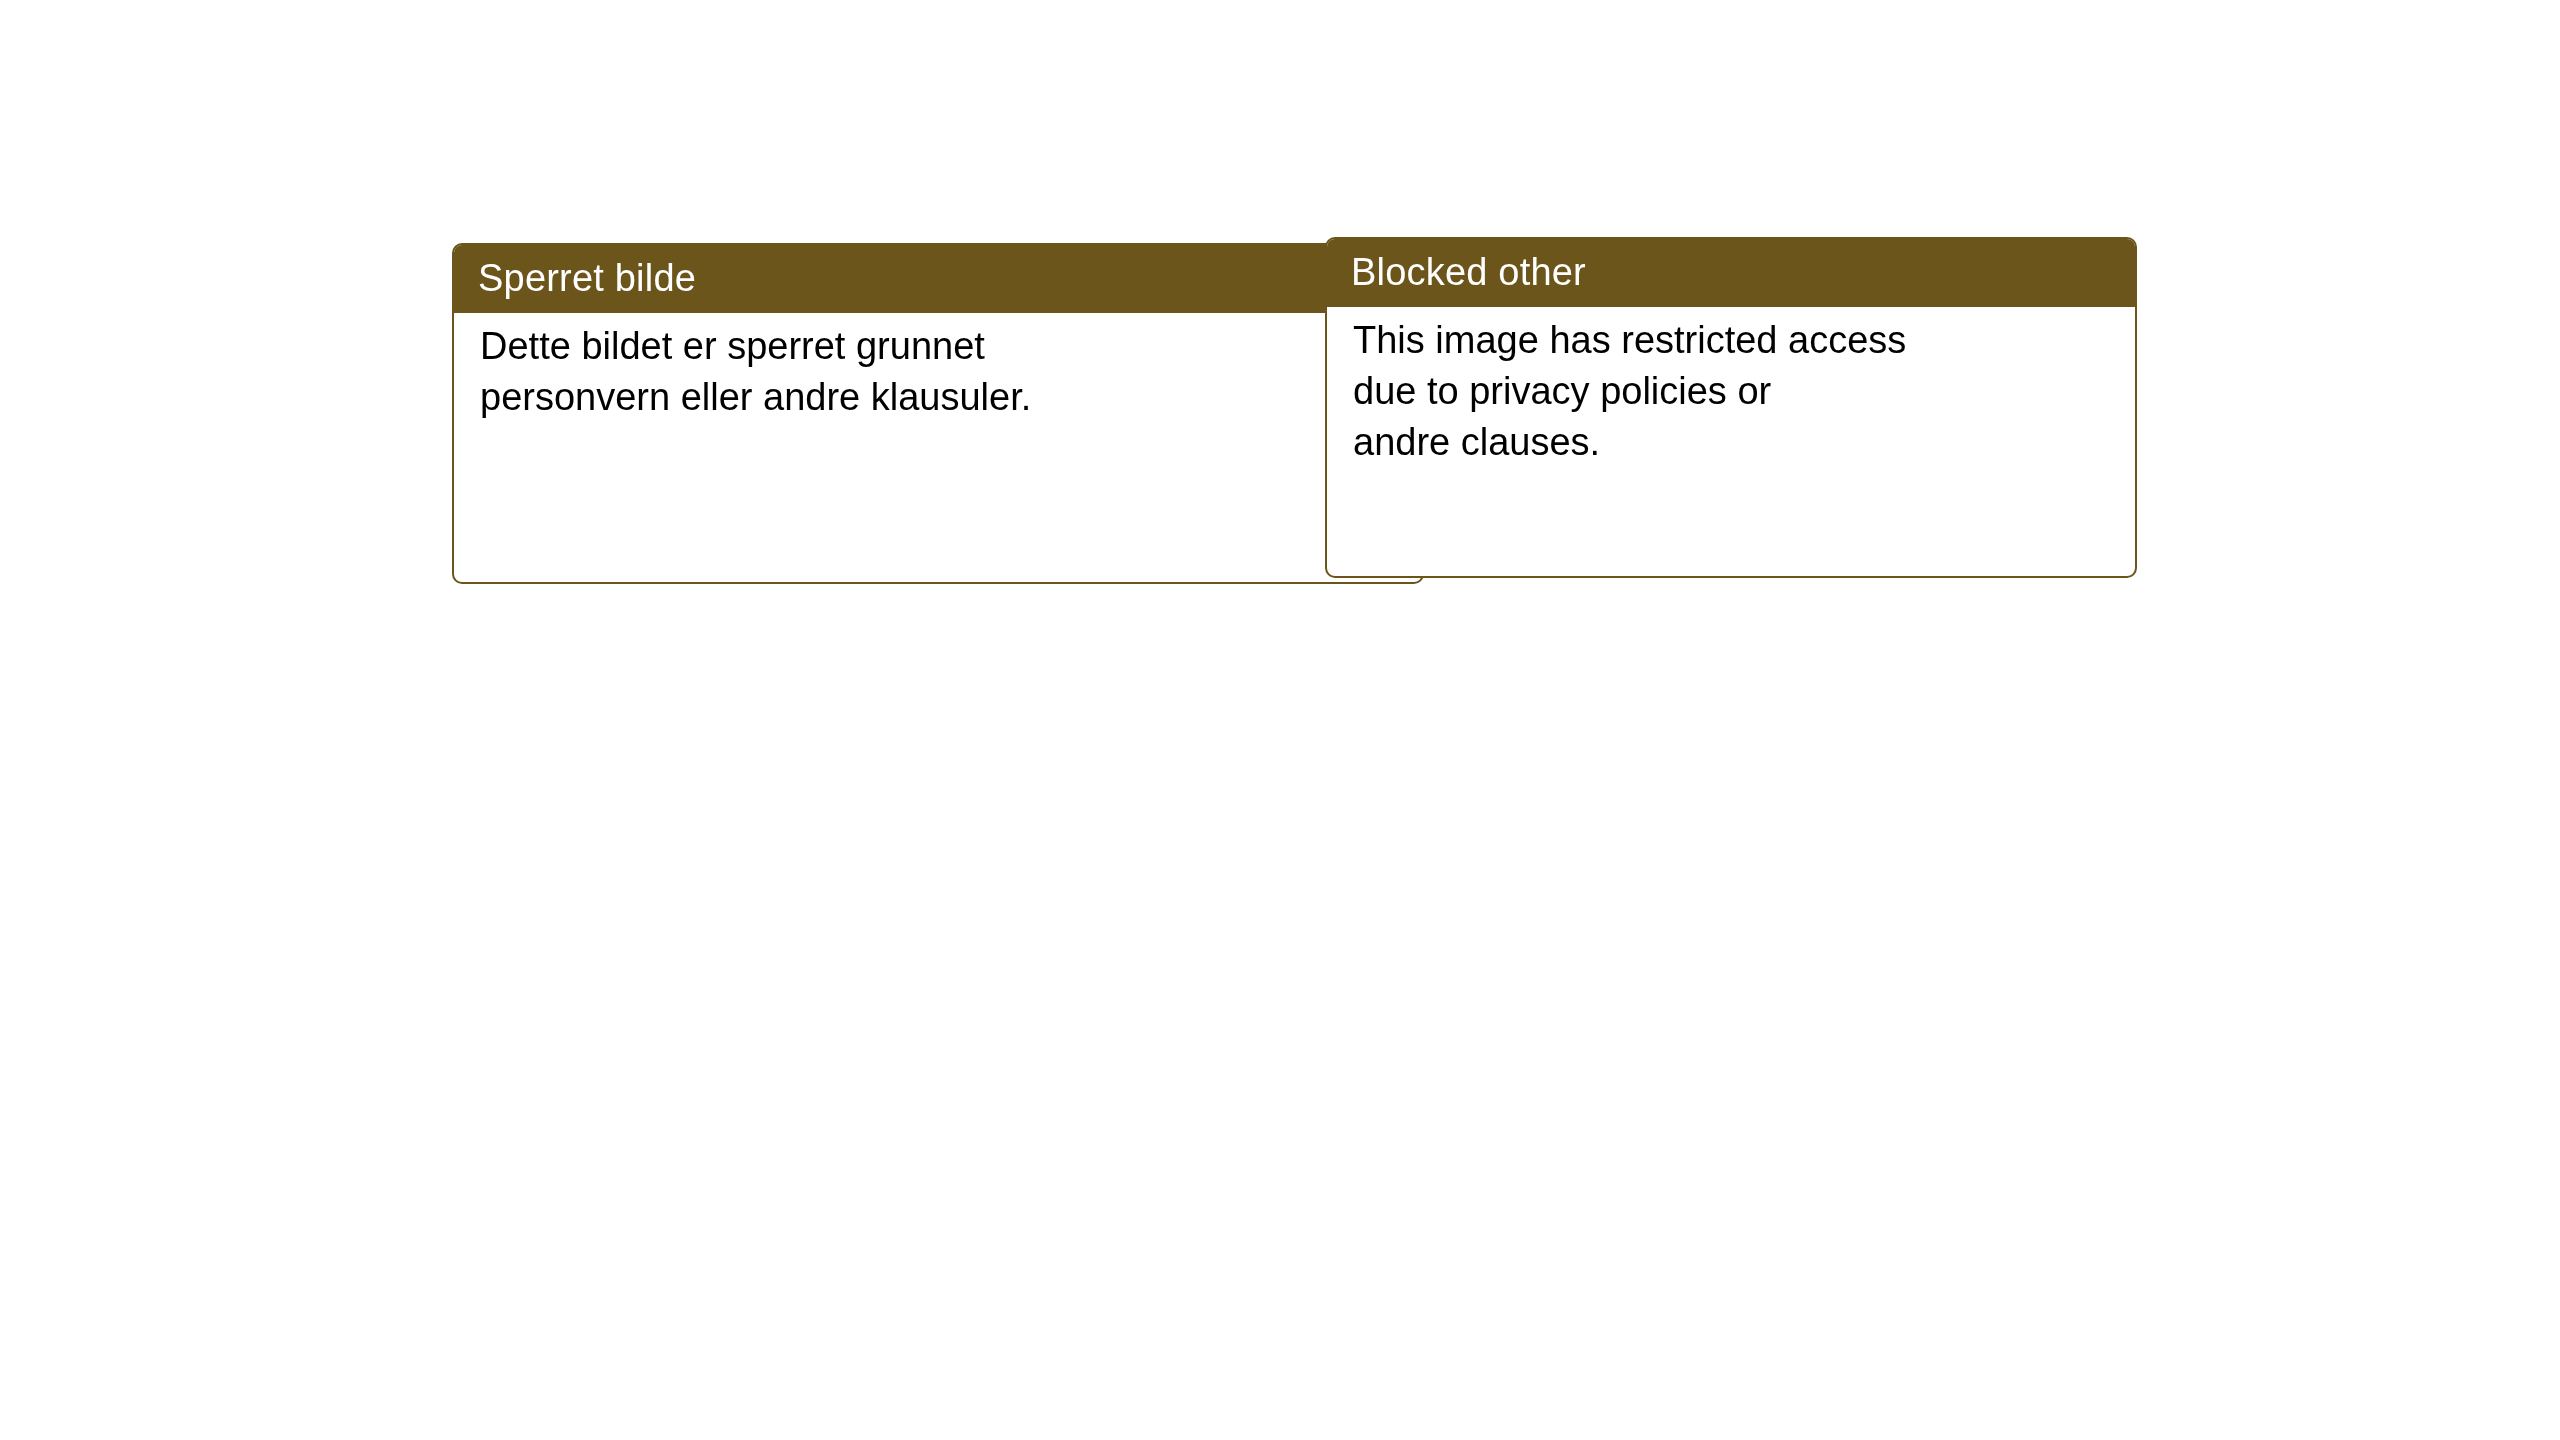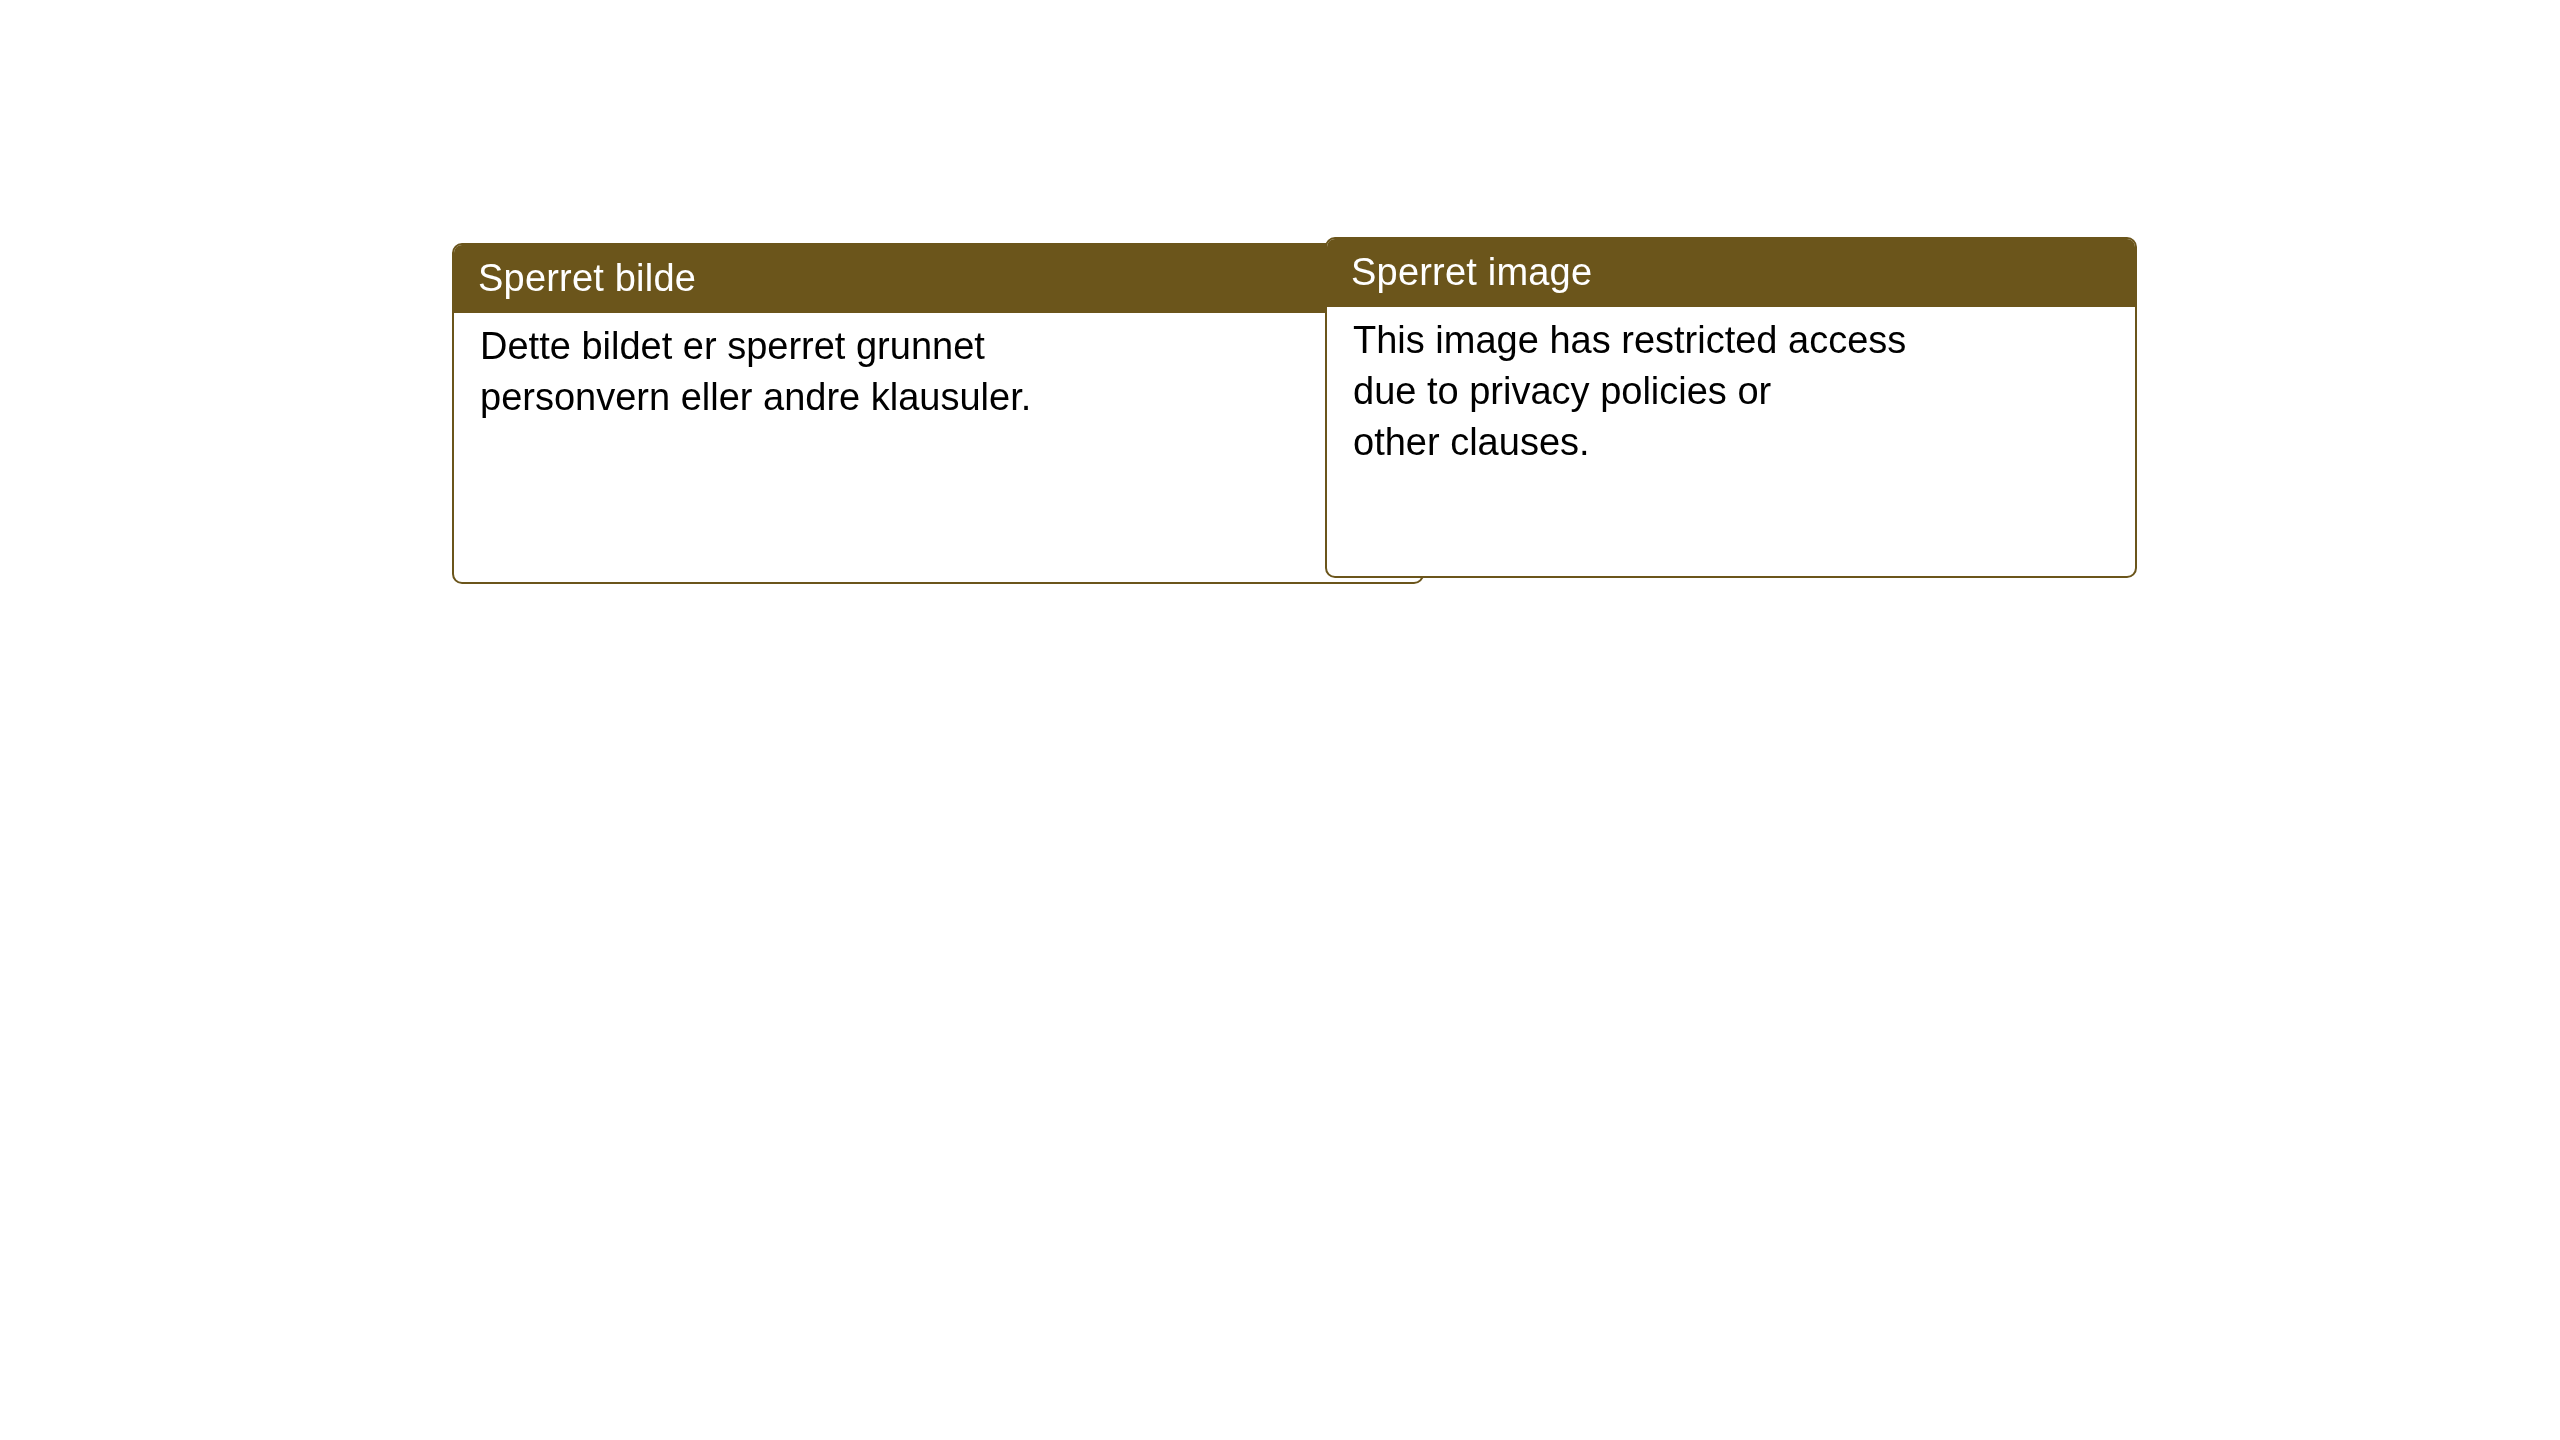--- a/index.html
+++ b/index.html
@@ -61,19 +61,19 @@
 
 <div class="page">
 
   <div class="notice-card norwegian">
     <div class="notice-header">Sperret bilde</div>
     <div class="notice-body">Dette bildet er sperret grunnet
 personvern eller andre klausuler.</div>
   </div>
 
   <div class="notice-card english">
-    <div class="notice-header">Sperret image</div>
+    <div class="notice-header">Blocked other</div>
     <div class="notice-body">This image has restricted access
 due to privacy policies or
-other clauses.</div>
+andre clauses.</div>
   </div>
 
 </div>
 
 </body></html>

